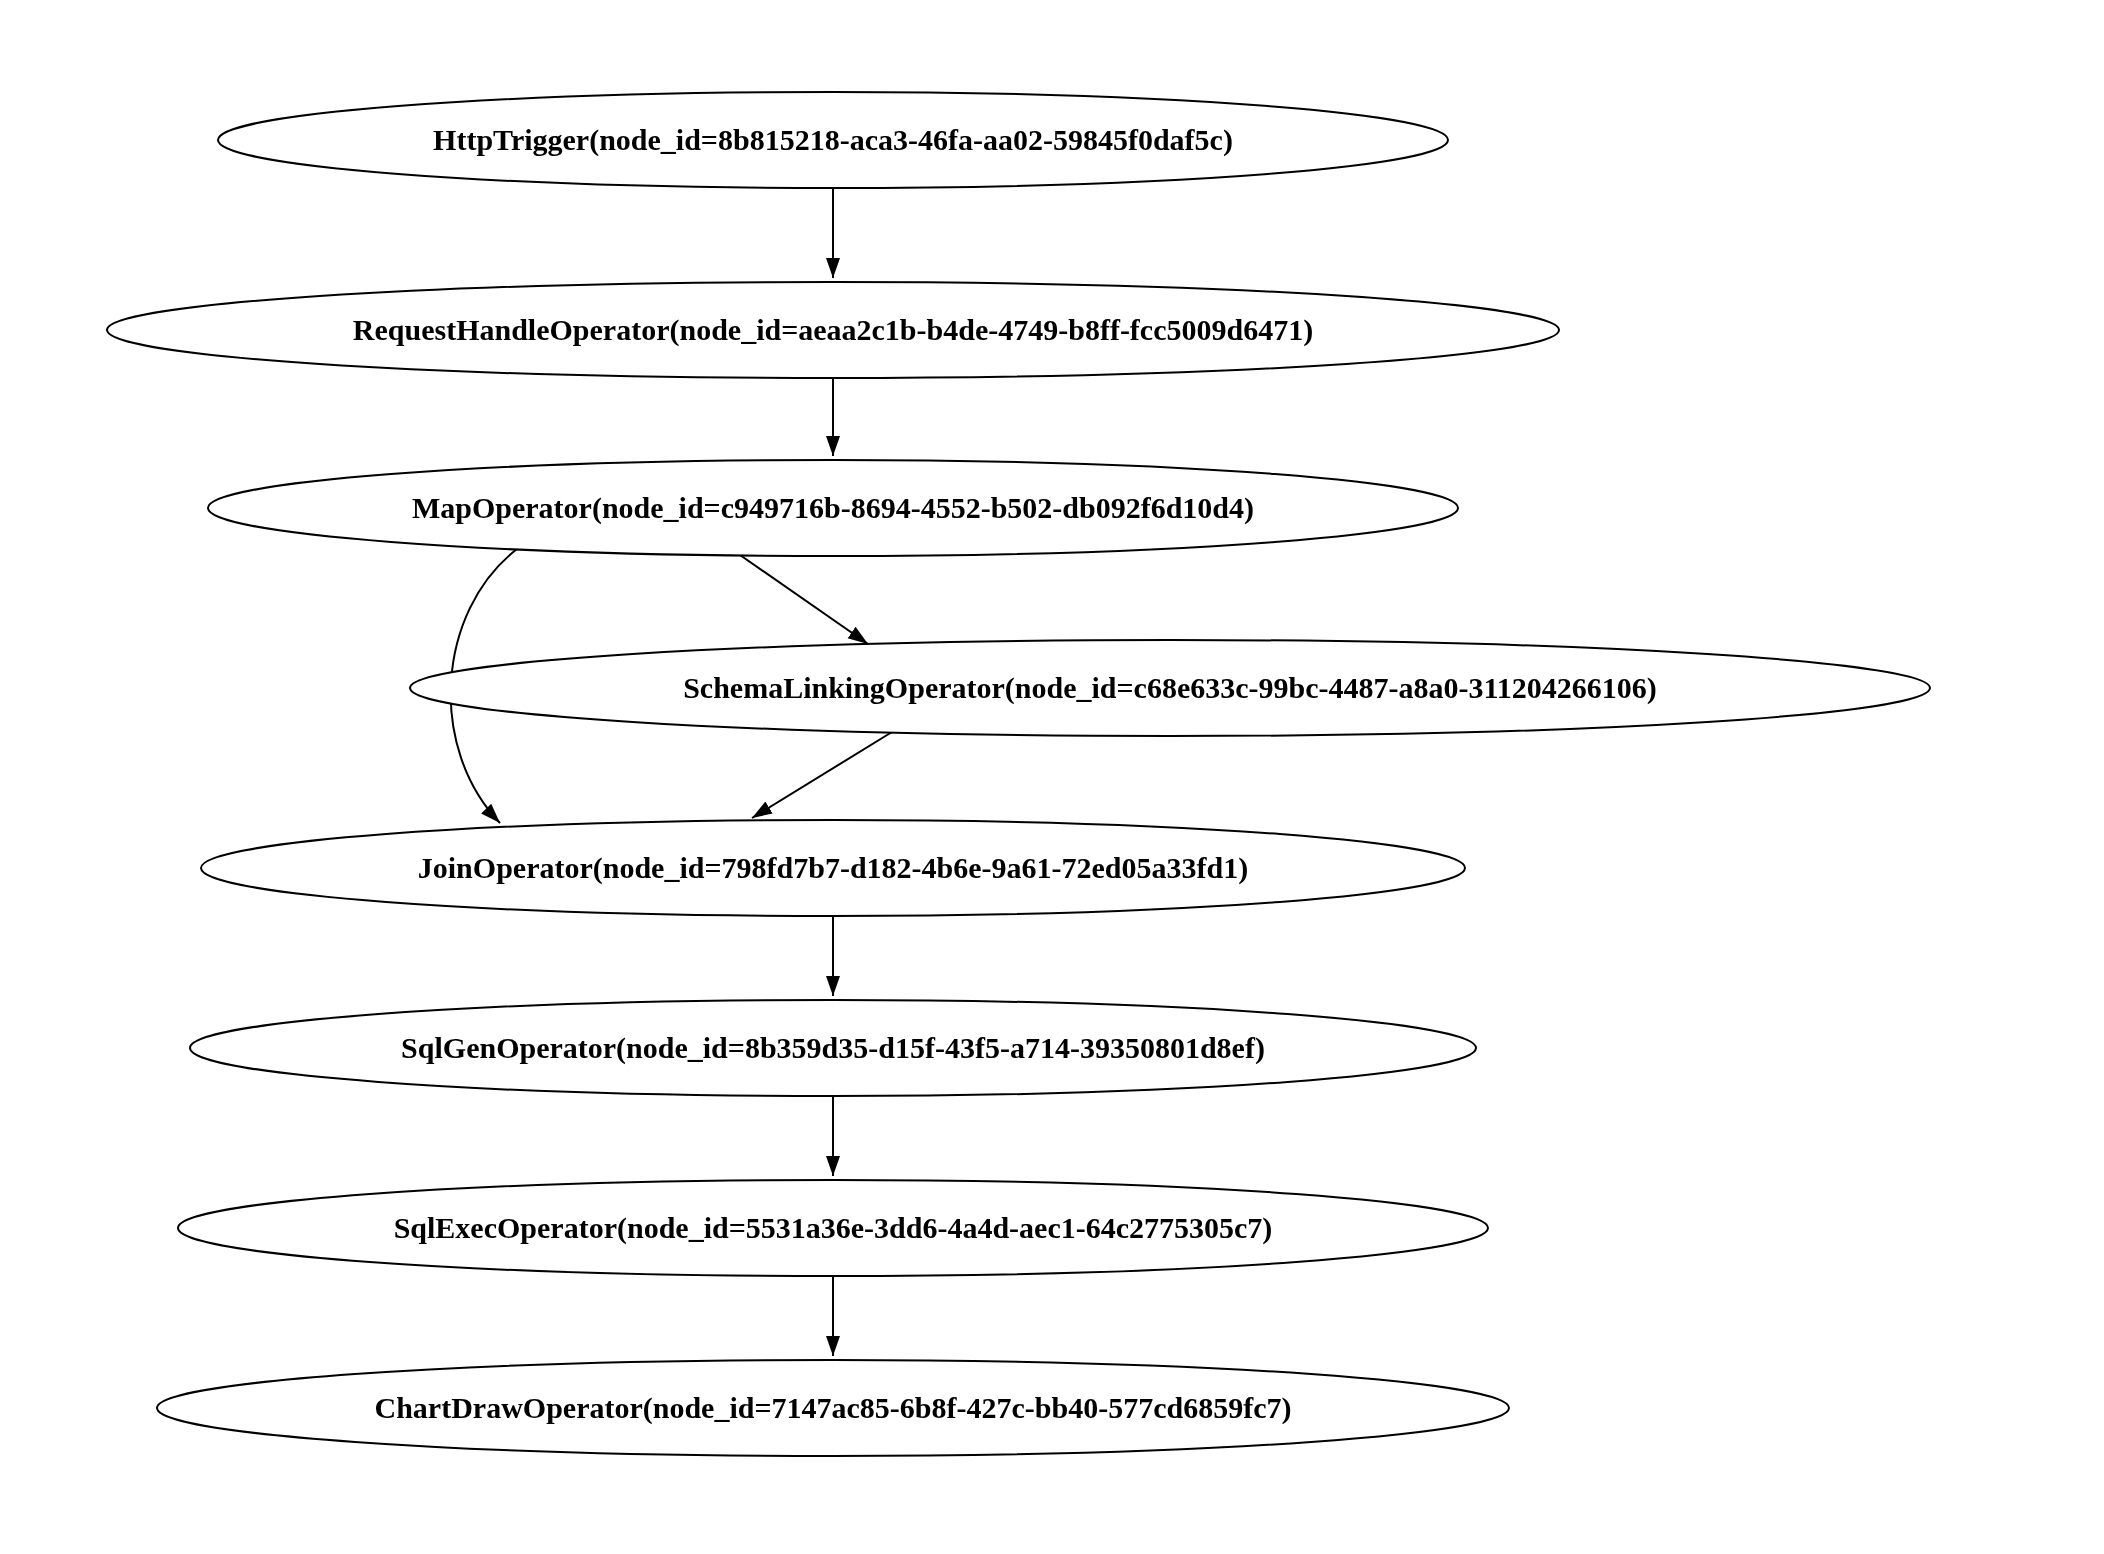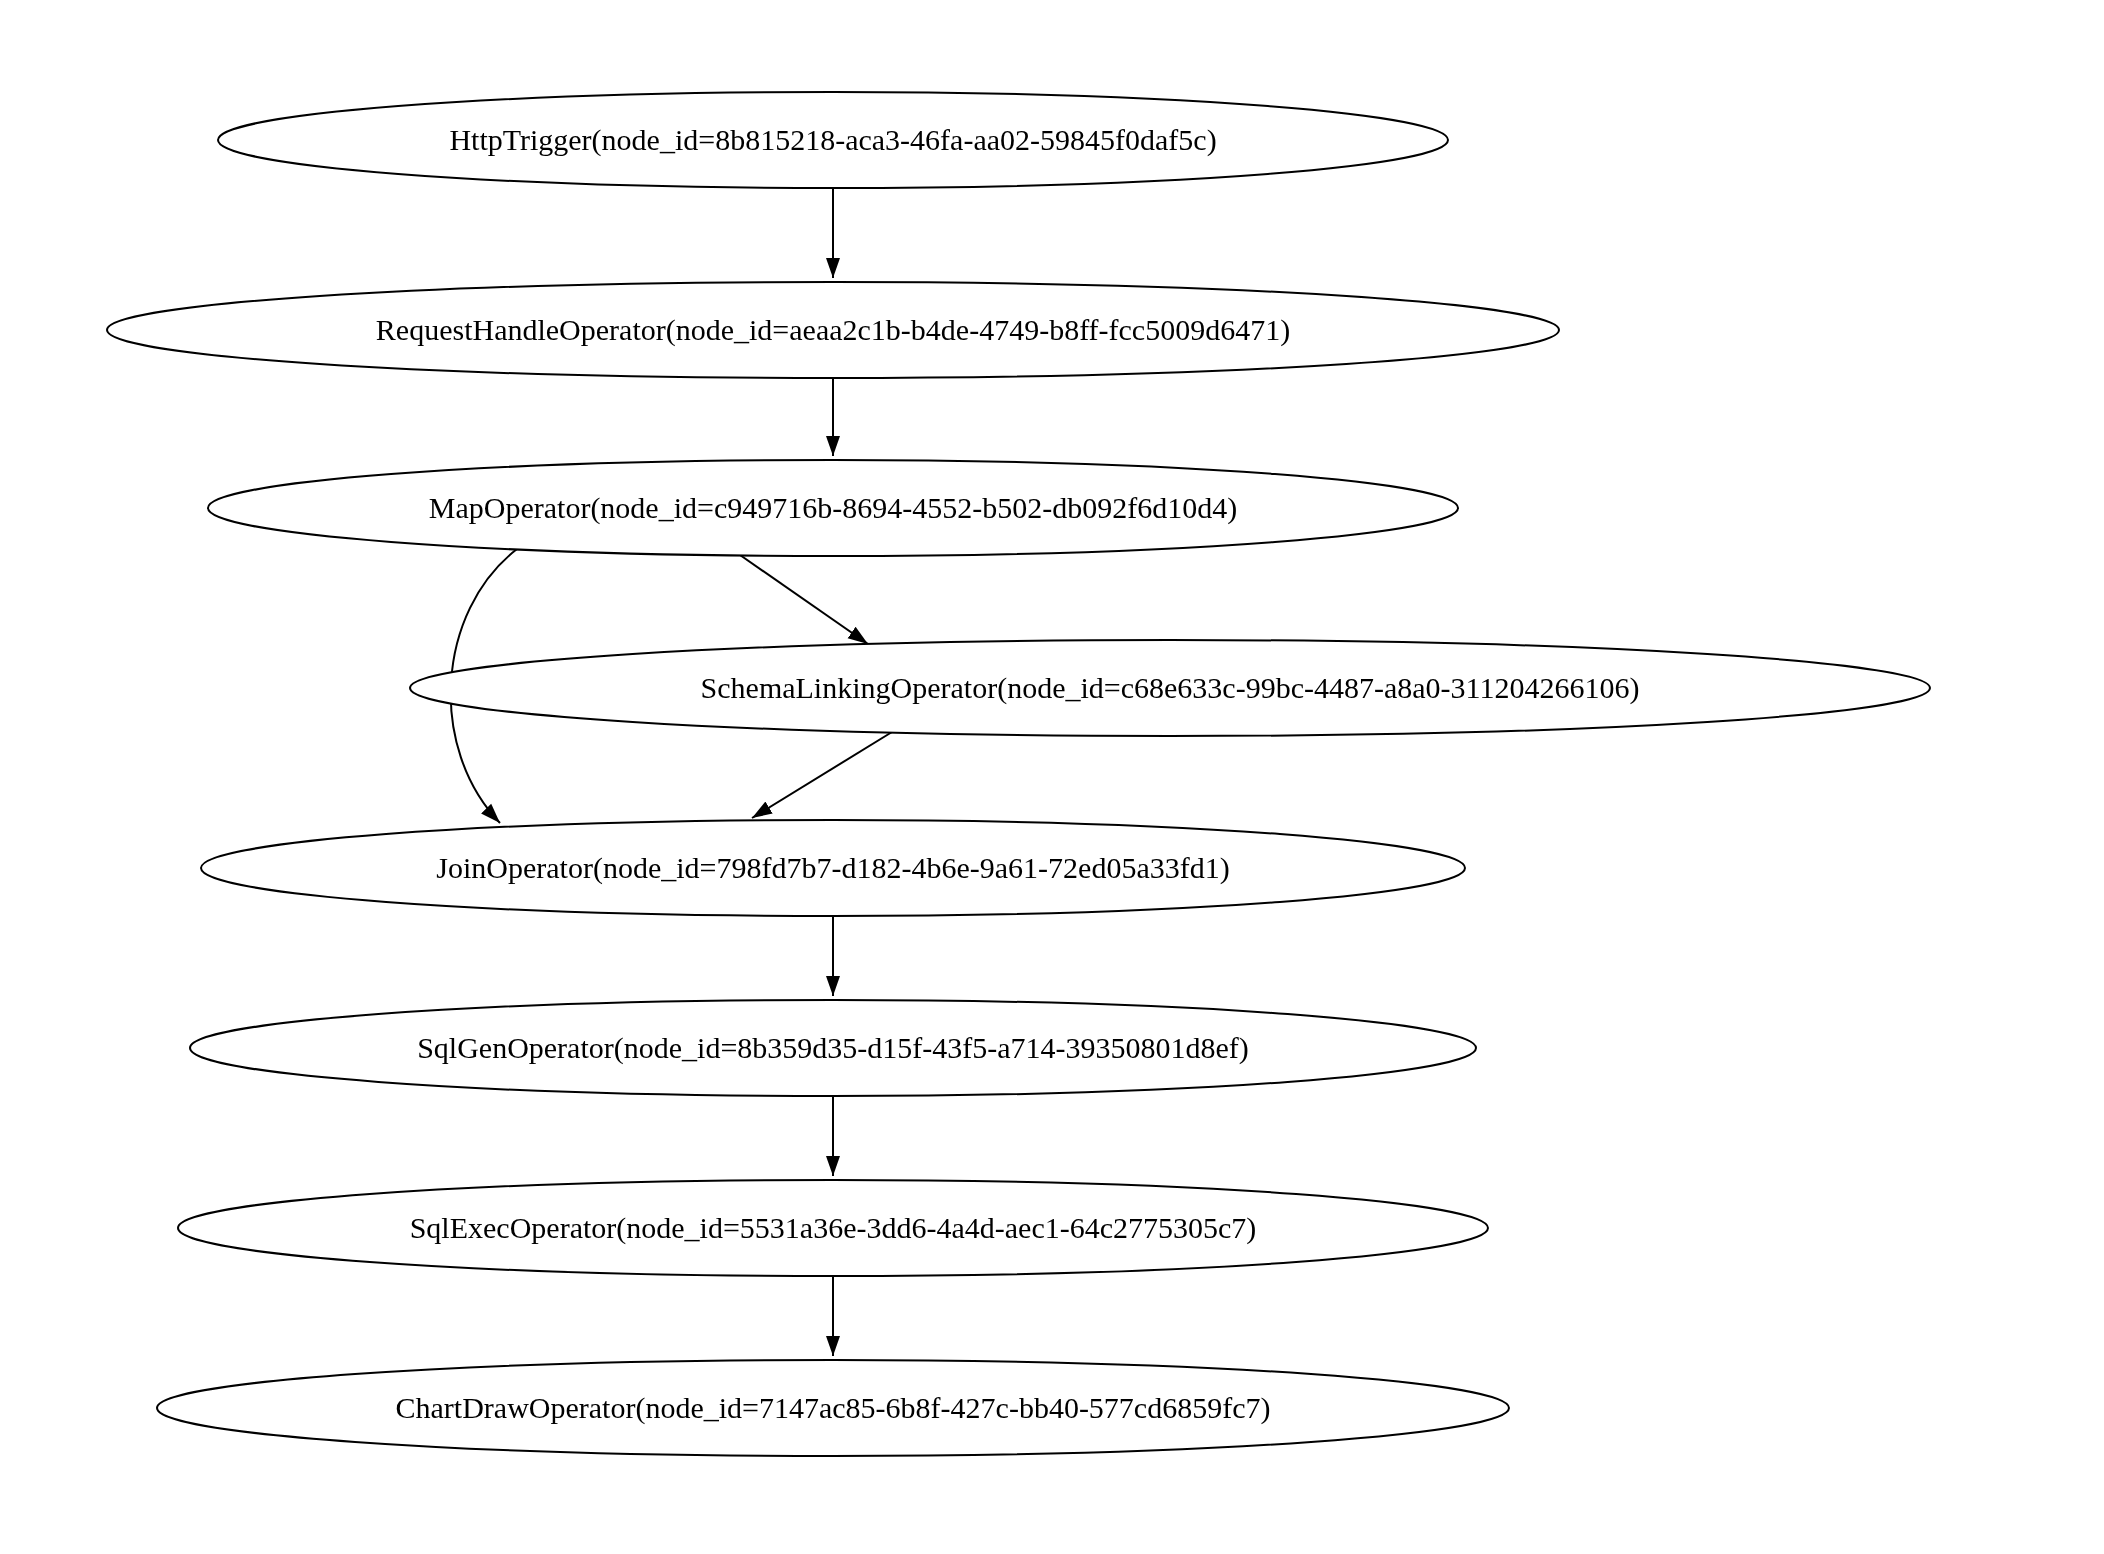--- a/index.html
+++ b/index.html
@@ -6,20 +6,21 @@
     margin: 0;
     padding: 0;
     background: #ffffff;
   }
   .page {
     width: 2104px;
     height: 1554px;
     background: #ffffff;
     position: relative;
     overflow: hidden;
+    font-weight: bold;
   }
   svg.graph {
     display: block;
     width: 2104px;
     height: 1554px;
   }
   .node-shape {
     fill: #ffffff;
     stroke: #000000;
     stroke-width: 2;

